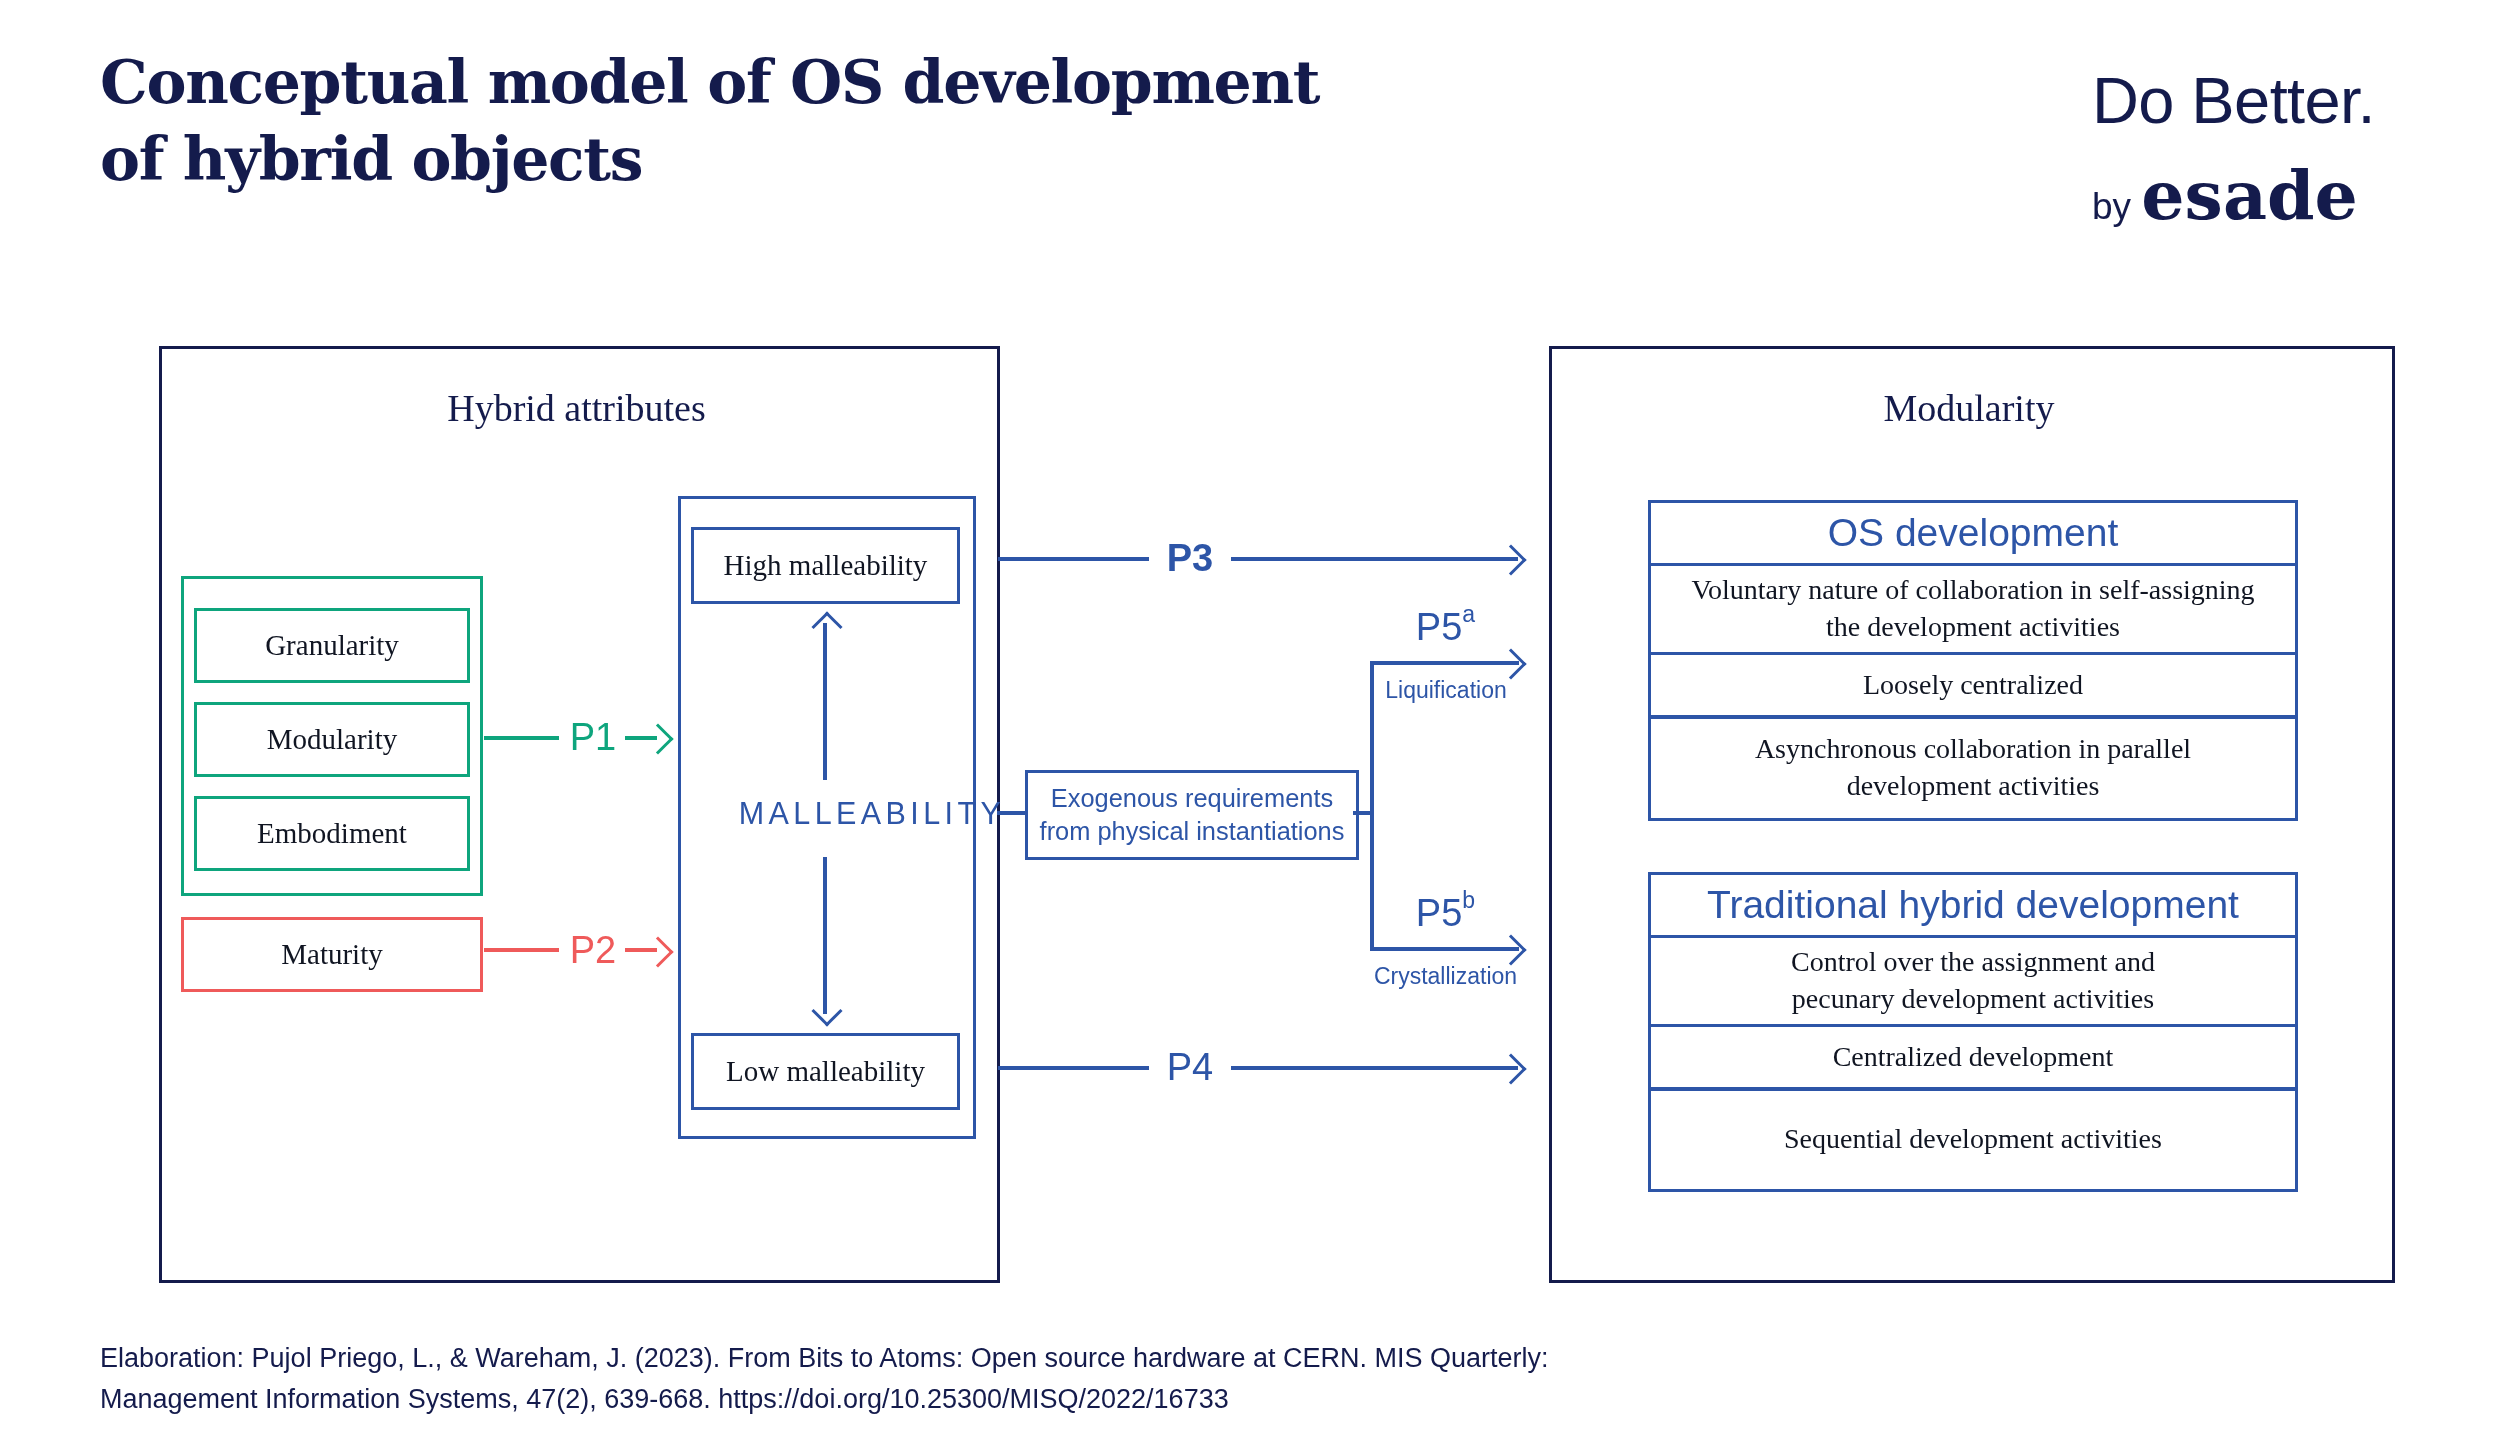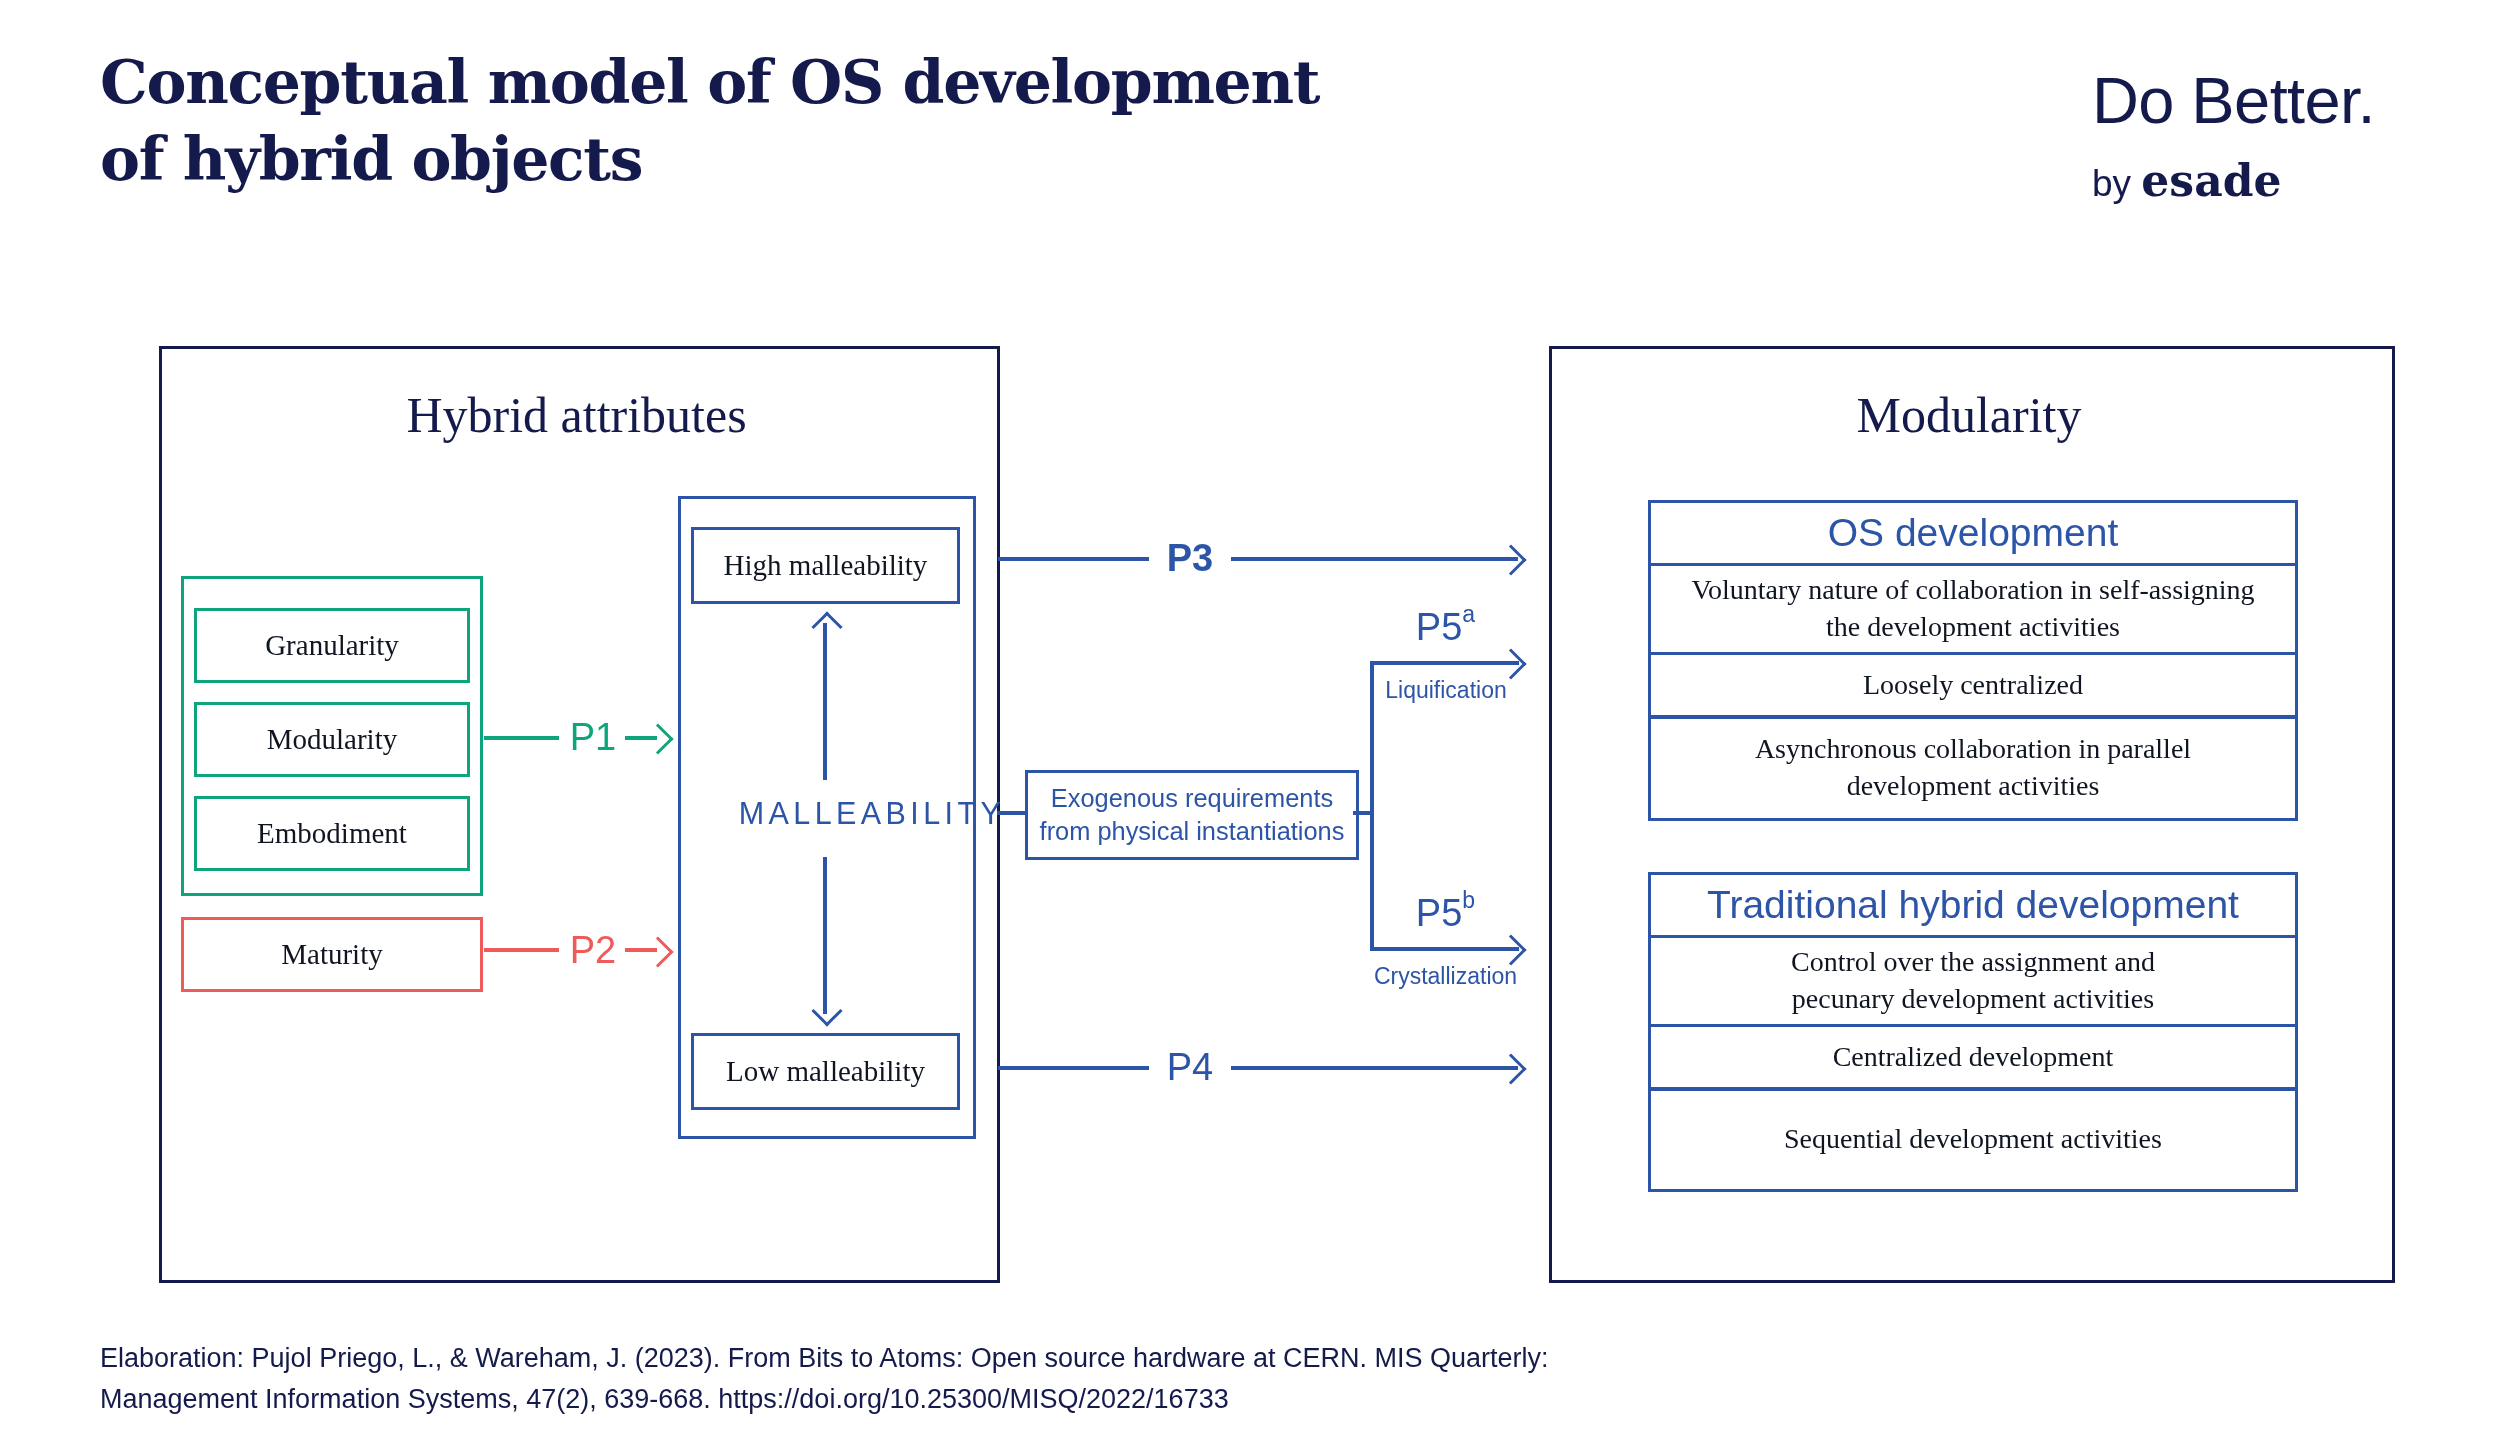--- a/index.html
+++ b/index.html
@@ -20,27 +20,27 @@
   
   .main-title{
     position:absolute;left:100px;top:44px;width:1936px;
     font-family:"DejaVu Serif", serif;
     font-weight:700;font-size:60px;line-height:1.28;
     letter-spacing:-1.3px;color:var(--navy);
   }
   .logo{position:absolute;left:2092px;top:63px;color:var(--navy);}
   .logo-dobetter{font-size:65px;font-weight:500;letter-spacing:-0.6px;}
   .logo-byline{margin-top:16.5px;font-size:37px;}
-  .logo-esade{font-family:"DejaVu Serif", serif;font-weight:700;font-size:44px;}
+  .logo-esade{font-family:"DejaVu Serif", serif;font-weight:700;font-size:68px;}
   
   .panel{position:absolute;border:3.8px solid var(--navy);background:transparent;}
   .panel-title{
     position:absolute;text-align:center;
     font-family:"Liberation Serif", "DejaVu Serif", serif;
-    font-size:50px;color:var(--navy);
+    font-size:38px;color:var(--navy);
   }
   
   .box{
     position:absolute;display:flex;align-items:center;justify-content:center;
     text-align:center;background:transparent;
   }
   .serif-text{
     font-family:"Liberation Serif", "DejaVu Serif", serif;
     font-size:29px;color:var(--ink);line-height:1.3;
   }

